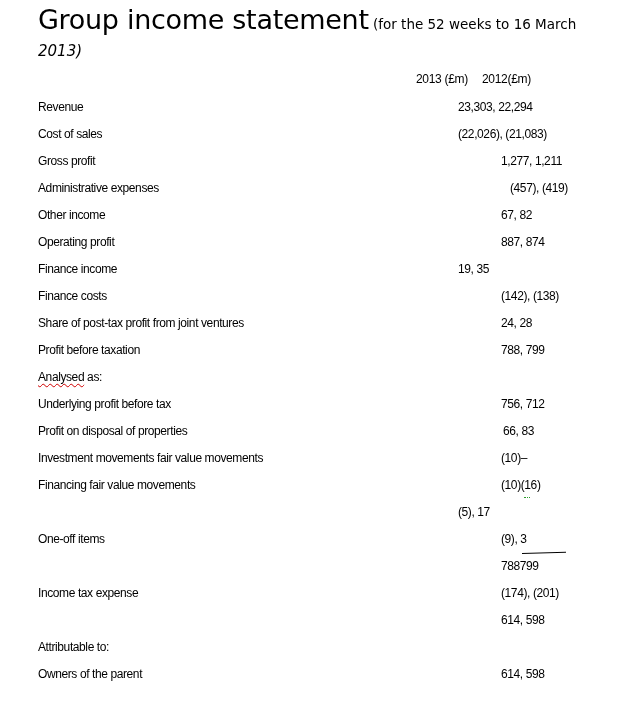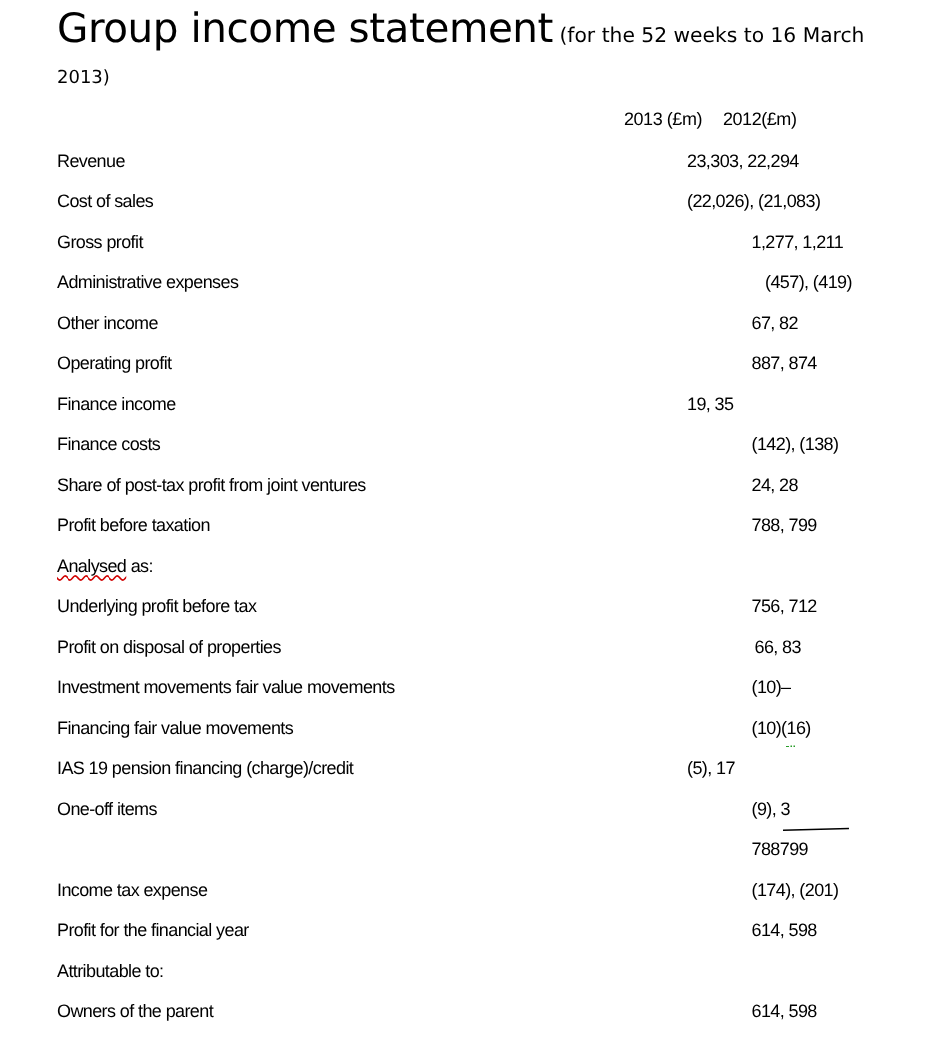--- a/index.html
+++ b/index.html
@@ -27,22 +27,23 @@
     .subtitle {
       font-size: 13.5px;
       letter-spacing: 0;
       margin-top: 44px;
     }
     .subtitle-cont {
       position: absolute;
       left: 38px;
       top: 42px;
       font-family: "DejaVu Sans", sans-serif;
-      font-size: 12px;
+      font-size: 15px;
       line-height: 18px;
+      font-style: italic;
     }
     .hdr {
       position: absolute;
       top: 72px;
       font-family: "Liberation Sans", sans-serif;
       font-size: 12px;
       letter-spacing: -0.3px;
       white-space: nowrap;
     }
     .row {
@@ -152,37 +153,35 @@
   <div class="row" style="top:451px;">
     <span class="label">Investment movements fair value movements</span>
     <span class="val" style="left:501px;">(10)–</span>
   </div>
   <div class="row" style="top:478px;">
     <span class="label">Financing fair value movements</span>
     <span class="val" style="left:501px;">(10)(16)</span>
   </div>
   <div class="grammar-mark"></div>
   <div class="row" style="top:505px;">
-    <span class="label">IAS 19 pension financing (charge)/credit</span>
     <span class="val" style="left:458px;">(5), 17</span>
   </div>
   <div class="row" style="top:532px;">
     <span class="label">One-off items</span>
     <span class="val" style="left:501px;">(9), 3</span>
   </div>
   <div class="rule"></div>
   <div class="row" style="top:559px;padding-left:36px;">
     <span class="val" style="left:501px;">788799</span>
   </div>
   <div class="row" style="top:586px;">
     <span class="label">Income tax expense</span>
     <span class="val" style="left:501px;">(174), (201)</span>
   </div>
   <div class="row" style="top:613px;">
-    <span class="label">Profit for the financial year</span>
     <span class="val" style="left:501px;">614, 598</span>
   </div>
   <div class="row" style="top:640px;">
     <span class="label">Attributable to:</span>
   </div>
   <div class="row" style="top:667px;">
     <span class="label">Owners of the parent</span>
     <span class="val" style="left:501px;">614, 598</span>
   </div>
 </div>

